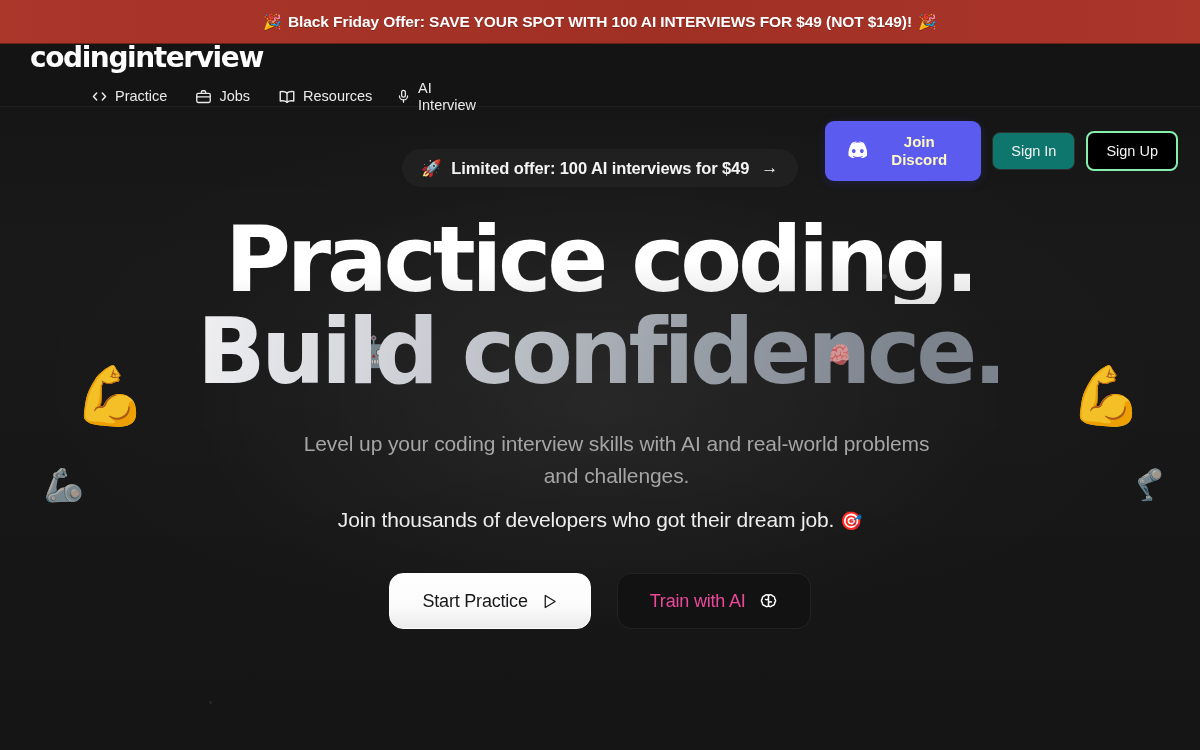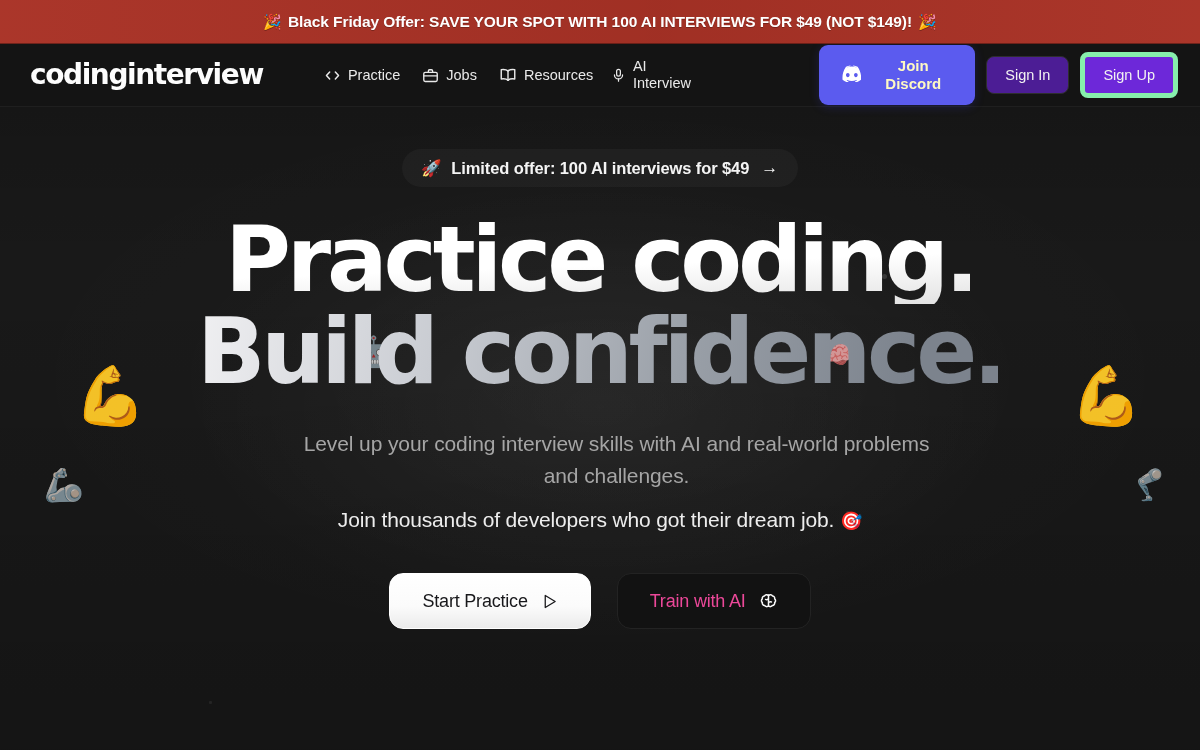--- a/index.html
+++ b/index.html
@@ -44,39 +44,41 @@
     display:flex; align-items:center; gap:6px;
     text-shadow:0 1px 0 rgba(0,0,0,0.25);
   }
   .promo-text .emj { font-size:15px; }
 
   
   .navbar {
     position:relative;
     height:63px;
     background:#141414;
-    display:flex; align-items:center;
+    display:flex; 
     padding:0 22px 0 30px;
     z-index:30;
     border-bottom:1px solid #1f1f1f;
+    flex-direction:column;
   }
   .logo {
     font-family:"DejaVu Sans", sans-serif;
     font-weight:700;
     font-size:28px;
     color:#fdfdfd;
     letter-spacing:-1.4px;
     line-height:1;
     white-space:nowrap;
     user-select:none;
   }
 
   .nav-links {
     display:flex; align-items:center;
     margin-left:50px;
+    gap:6px;
     flex:1;
   }
   .nav-item {
     display:flex; align-items:center; gap:7px;
     padding:8px 11px;
     border-radius:7px;
     color:#e9e9e9;
     font-size:14.5px;
     font-weight:500;
     line-height:1.15;
@@ -109,22 +111,22 @@
 
   .auth-btn {
     padding:10px 18px;
     border-radius:8px;
     font-size:14.5px;
     font-weight:500;
     color:#f2f2f2;
     cursor:pointer;
     white-space:nowrap;
   }
-  .signin-btn { background:#4c1d95; border:1px solid #2e2e2e; }
-  .signup-btn { background:#6d28d9; border:5px solid #86efac; }
+  .signin-btn { background:#0f766e; border:1px solid #2e2e2e; }
+  .signup-btn { background:#000000; border:2px solid #86efac; }
 
   
   .hero {
     position:relative;
     height:643px;
     background:#191919;
     overflow:hidden;
   }
   .hero-glow {
     position:absolute;

